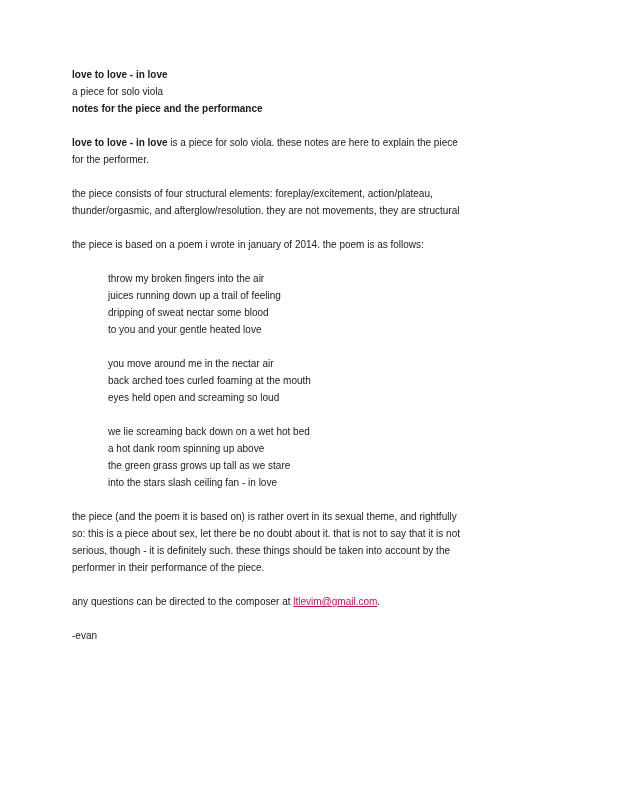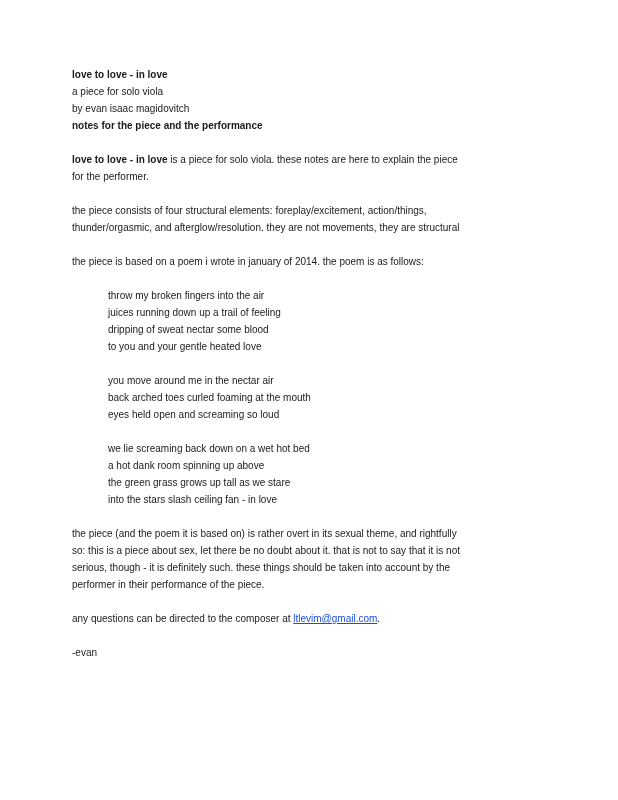--- a/index.html
+++ b/index.html
@@ -19,45 +19,44 @@
     left: 72px;
     top: 66px;
     width: 474px;
   }
   .block { margin: 0 0 17px 0; }
   .block:last-child { margin-bottom: 8px; }
   .line { white-space: nowrap; }
   .bold { font-weight: bold; }
   .poem { margin-left: 36px; }
   .link {
-    color: #1d4ed8;
+    color: #be185d;
     text-decoration: underline;
     cursor: pointer;
   }
 </style>
 </head>
 <body>
 
 <div class="page">
   <div class="content">
 
     <div class="block">
       <div class="line bold">love to love - in love</div>
       <div class="line">a piece for solo viola</div>
-      <div class="line">by evan isaac magidovitch</div>
       <div class="line bold">notes for the piece and the performance</div>
     </div>
 
     <div class="block">
       <div class="line"><span class="bold">love to love - in love</span><span> is a piece for solo viola. these notes are here to explain the piece</span></div>
       <div class="line">for the performer.</div>
     </div>
 
     <div class="block">
-      <div class="line">the piece consists of four structural elements: foreplay/excitement, action/things,</div>
+      <div class="line">the piece consists of four structural elements: foreplay/excitement, action/plateau,</div>
       <div class="line">thunder/orgasmic, and afterglow/resolution. they are not movements, they are structural</div>
     </div>
 
     <div class="block">
       <div class="line">the piece is based on a poem i wrote in january of 2014. the poem is as follows:</div>
     </div>
 
     <div class="block poem">
       <div class="line">throw my broken fingers into the air</div>
       <div class="line">juices running down up a trail of feeling</div>

